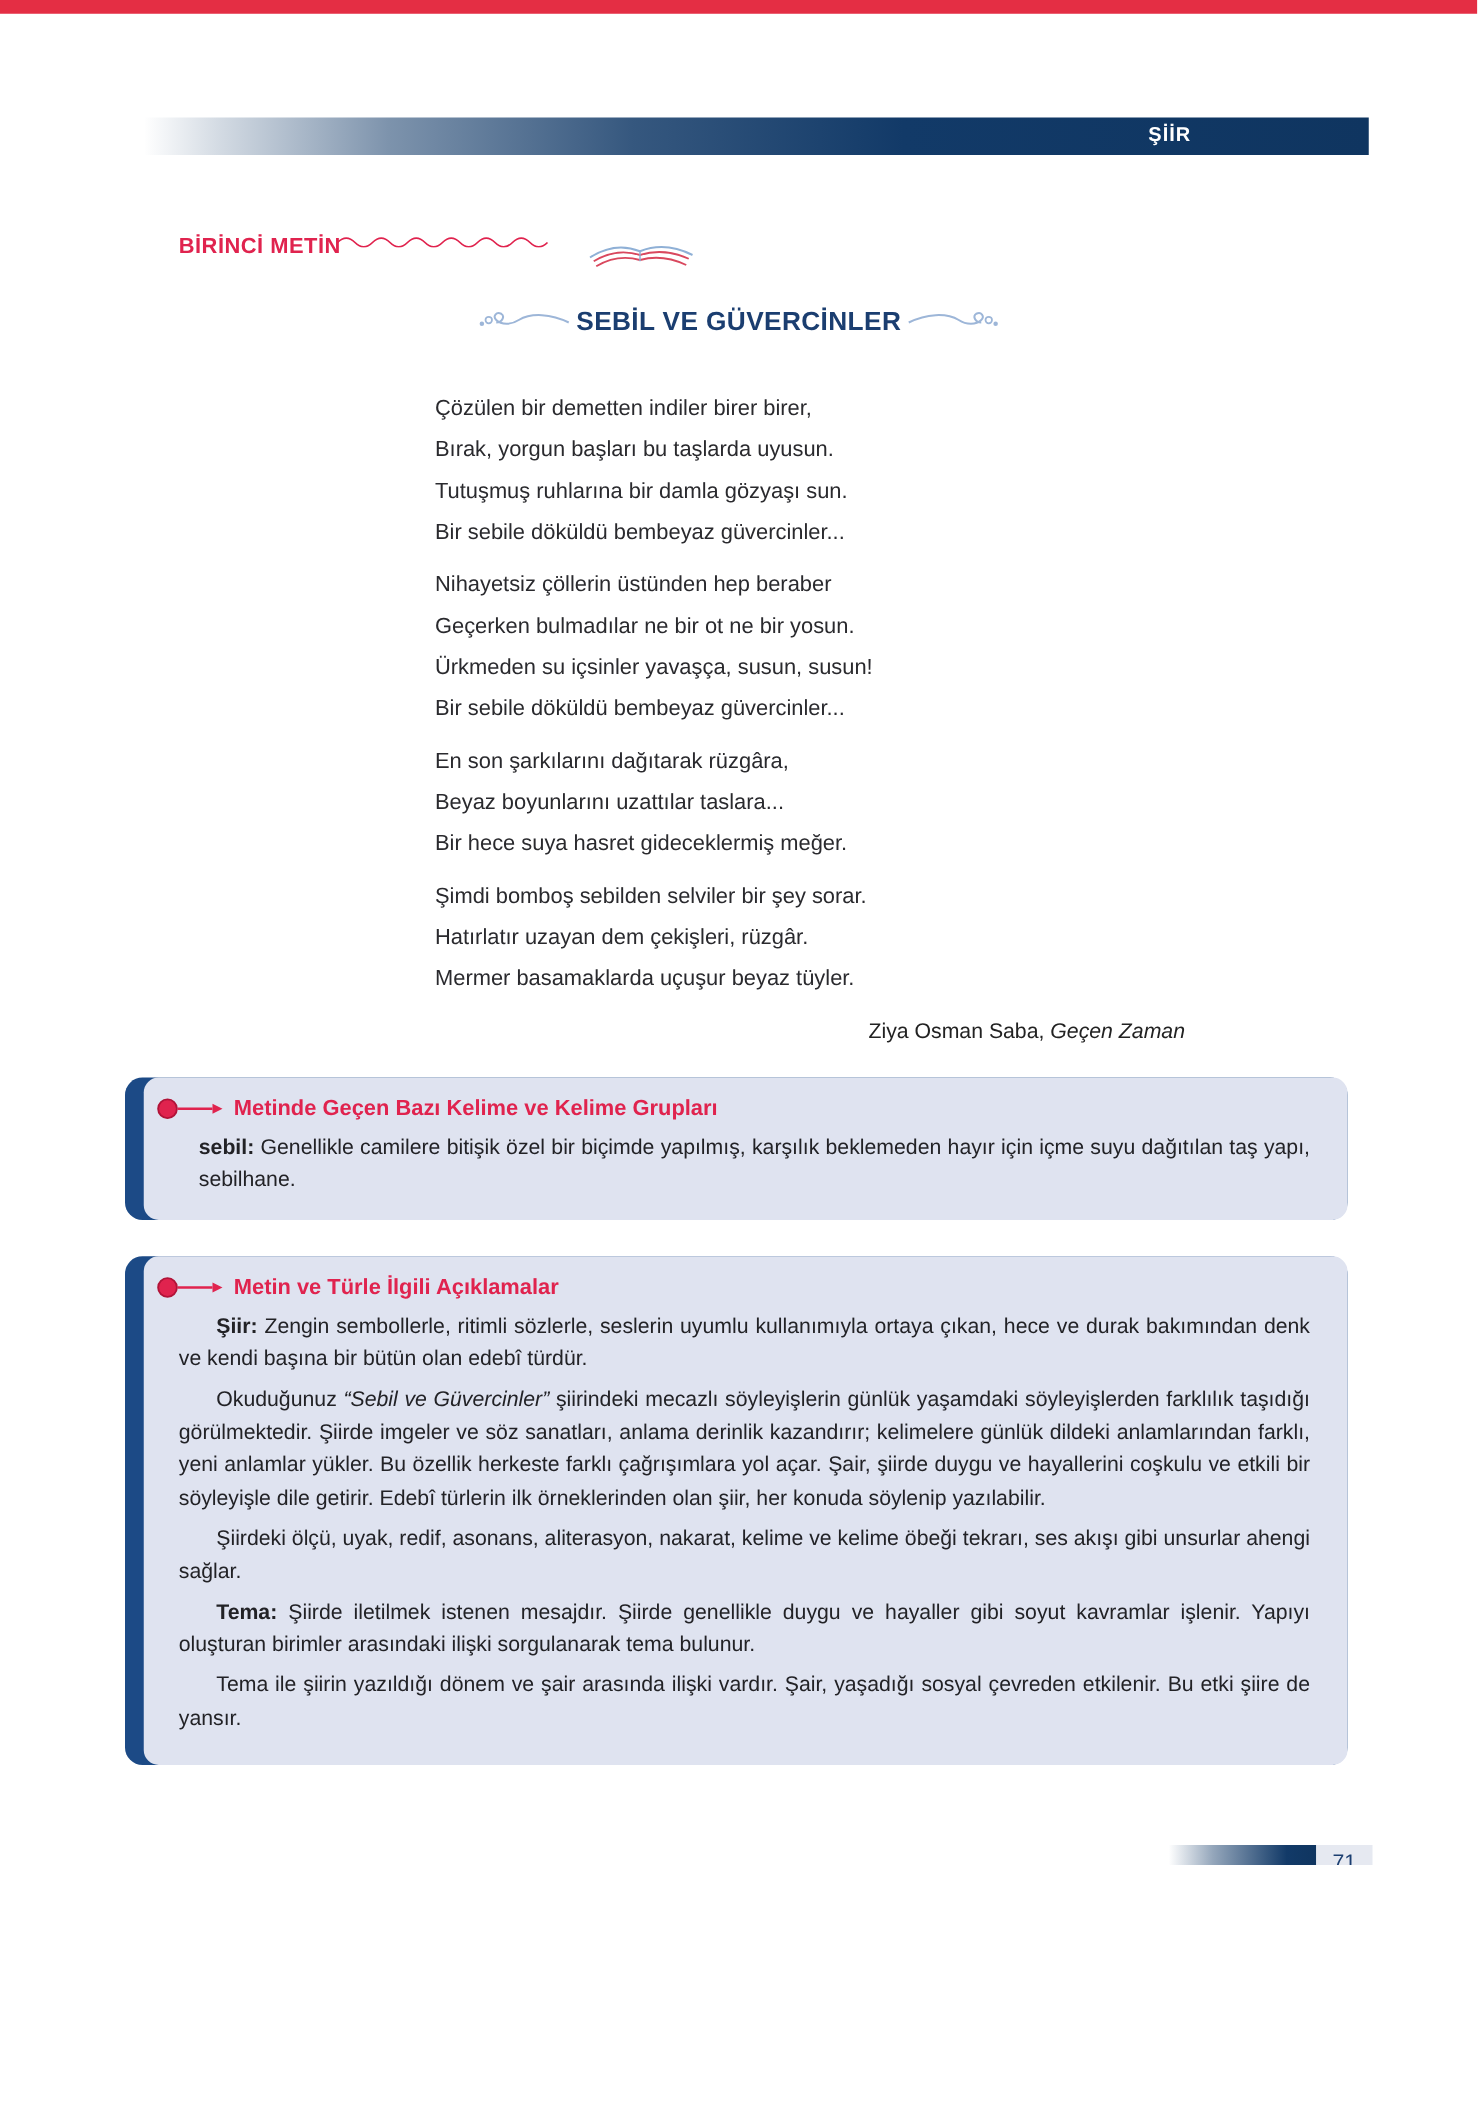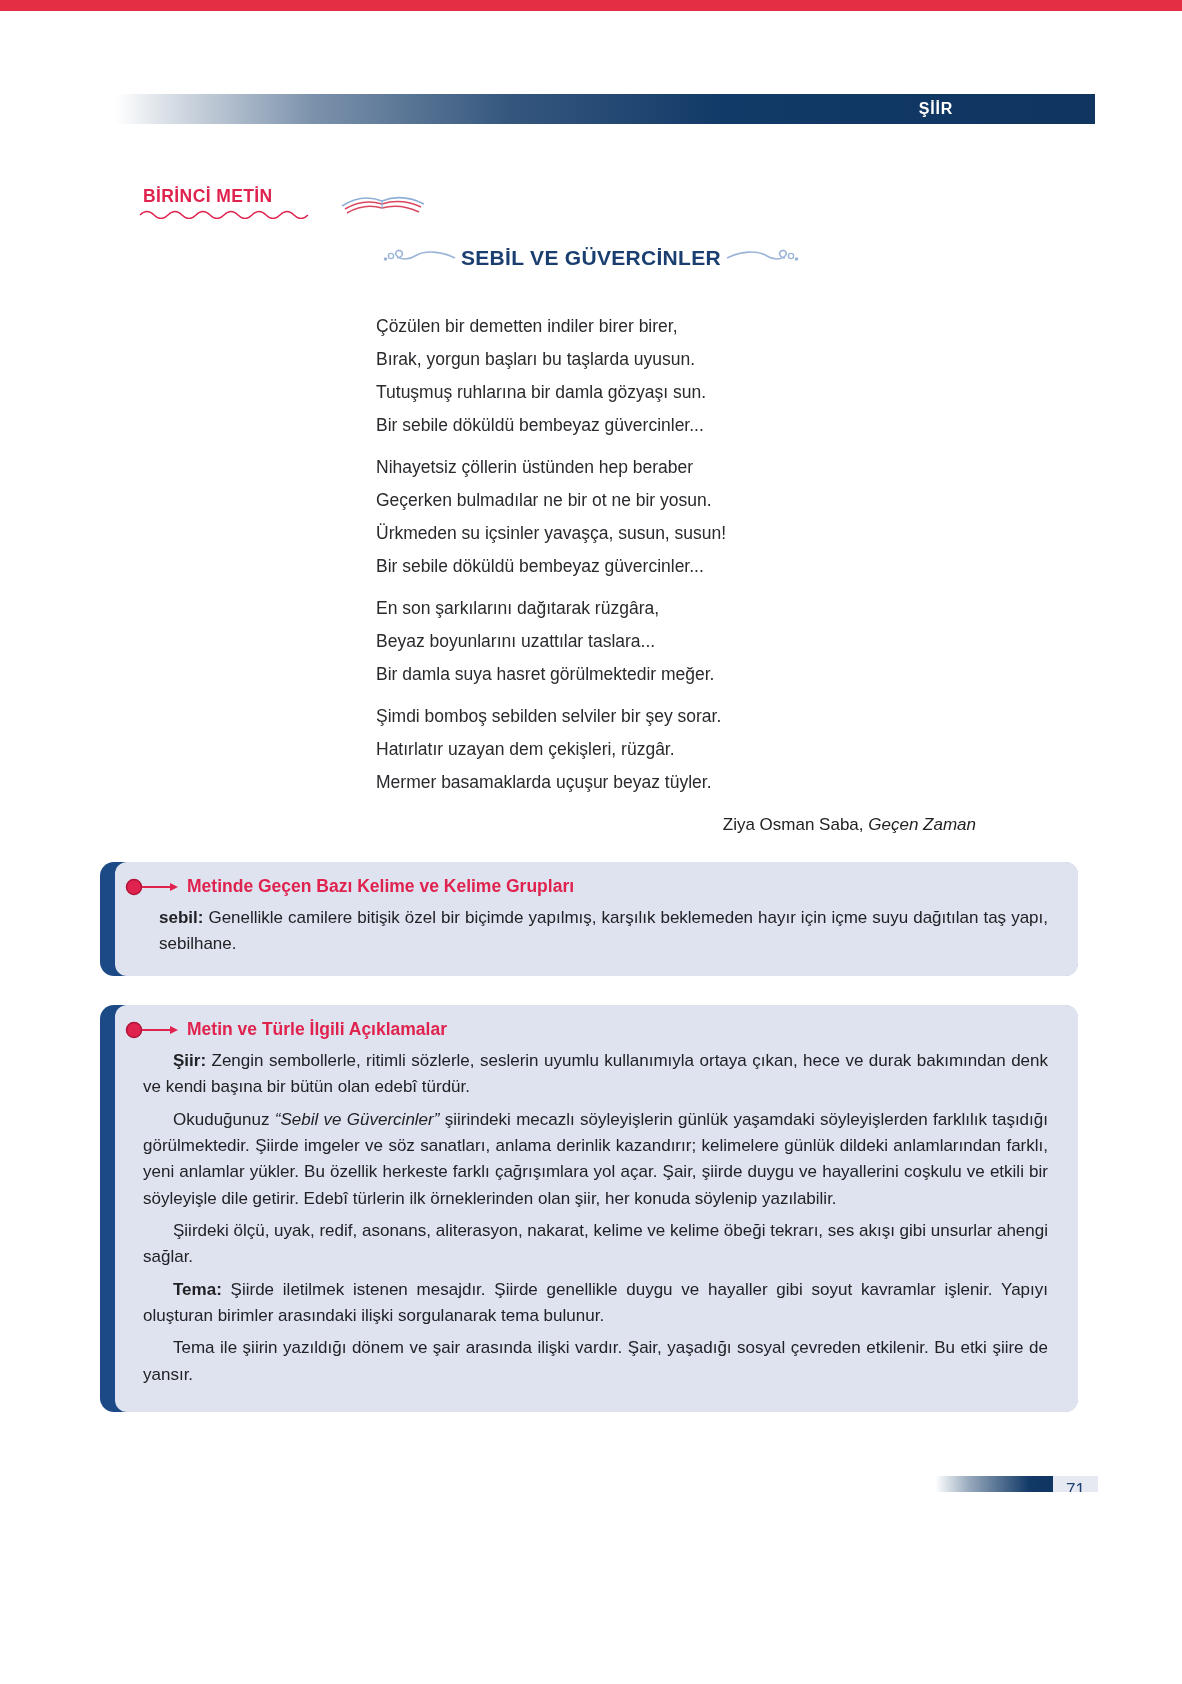--- a/index.html
+++ b/index.html
@@ -12,29 +12,29 @@
 
   .header-bar {
     position:absolute; top:94px; left:115px; width:980px; height:30px;
     background:linear-gradient(90deg, rgba(18,58,104,0) 0%, rgba(18,58,104,0.18) 6%, rgba(18,58,104,0.55) 20%, rgba(18,58,104,0.85) 40%, #123a68 62%, #0f3560 100%);
     display:flex; align-items:center; justify-content:flex-end;
     padding-right:142px;
   }
   .header-label { color:#ffffff; font-weight:bold; font-size:16px; letter-spacing:0.8px; }
 
   .section-row { position:absolute; top:186px; left:143px; display:flex; align-items:flex-start; gap:26px; }
-  .section-label-wrap { display:flex; flex-direction:column; }
+  .section-label-wrap { display:flex; flex-direction:row; }
   .section-label { color:#e0234e; font-weight:bold; font-size:17.5px; letter-spacing:0.4px; }
   .wavy { margin-top:3px; margin-left:-4px; }
 
   .title-row { position:absolute; top:246px; left:0; width:100%; display:flex; align-items:center; justify-content:center; gap:4px; }
   .poem-title { color:#1b3e70; font-weight:bold; font-size:21px; letter-spacing:0.3px; }
   .ornament-right { transform:scaleX(-1); }
 
-  .poem { position:absolute; top:310px; left:376px; width:600px; font-size:17.5px; color:#2a2a2e; }
+  .poem { position:absolute; top:310px; left:348px; width:600px; font-size:17.5px; color:#2a2a2e; }
   .stanza { margin-bottom:9px; }
   .poem-line { line-height:33px; white-space:nowrap; }
   .attribution { text-align:right; line-height:33px; margin-top:0px; font-size:17px; color:#222; }
   .attribution i { font-style:italic; }
 
   .info-box { position:absolute; left:100px; width:978px; background:#1c4a86; border-radius:14px; padding-left:15px; }
   .box1 { top:862px; }
   .box2 { top:1005px; }
   .info-inner { background:#dfe3f0; border-radius:12px; padding:14px 30px 18px 28px; position:relative; }
   .box-heading-row { display:flex; align-items:flex-end; gap:8px; margin-left:-18px; margin-bottom:8px; }
@@ -98,21 +98,21 @@
     </div>
     <div class="stanza">
       <div class="poem-line">Nihayetsiz çöllerin üstünden hep beraber</div>
       <div class="poem-line">Geçerken bulmadılar ne bir ot ne bir yosun.</div>
       <div class="poem-line">Ürkmeden su içsinler yavaşça, susun, susun!</div>
       <div class="poem-line">Bir sebile döküldü bembeyaz güvercinler...</div>
     </div>
     <div class="stanza">
       <div class="poem-line">En son şarkılarını dağıtarak rüzgâra,</div>
       <div class="poem-line">Beyaz boyunlarını uzattılar taslara...</div>
-      <div class="poem-line">Bir damla suya hasret görülmektedir meğer.</div>
+      <div class="poem-line">Bir hece suya hasret gideceklermiş meğer.</div>
     </div>
     <div class="stanza">
       <div class="poem-line">Şimdi bomboş sebilden selviler bir şey sorar.</div>
       <div class="poem-line">Hatırlatır uzayan dem çekişleri, rüzgâr.</div>
       <div class="poem-line">Mermer basamaklarda uçuşur beyaz tüyler.</div>
     </div>
     <div class="attribution"><span>Ziya Osman Saba, </span><i>Geçen Zaman</i></div>
   </div>
 
   <div class="info-box box1">

